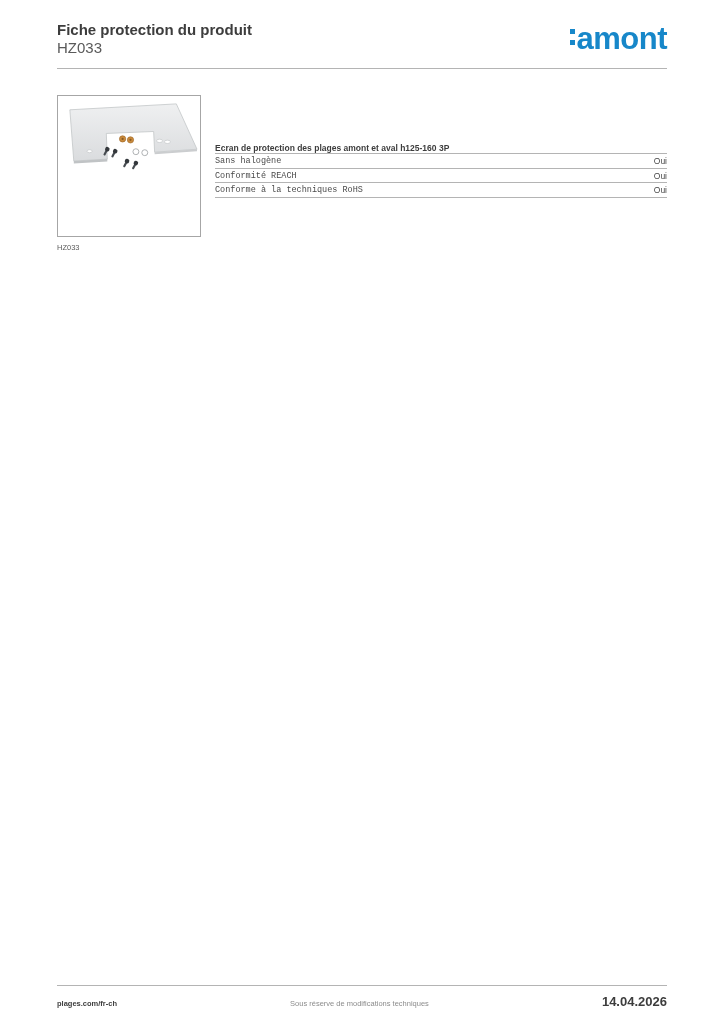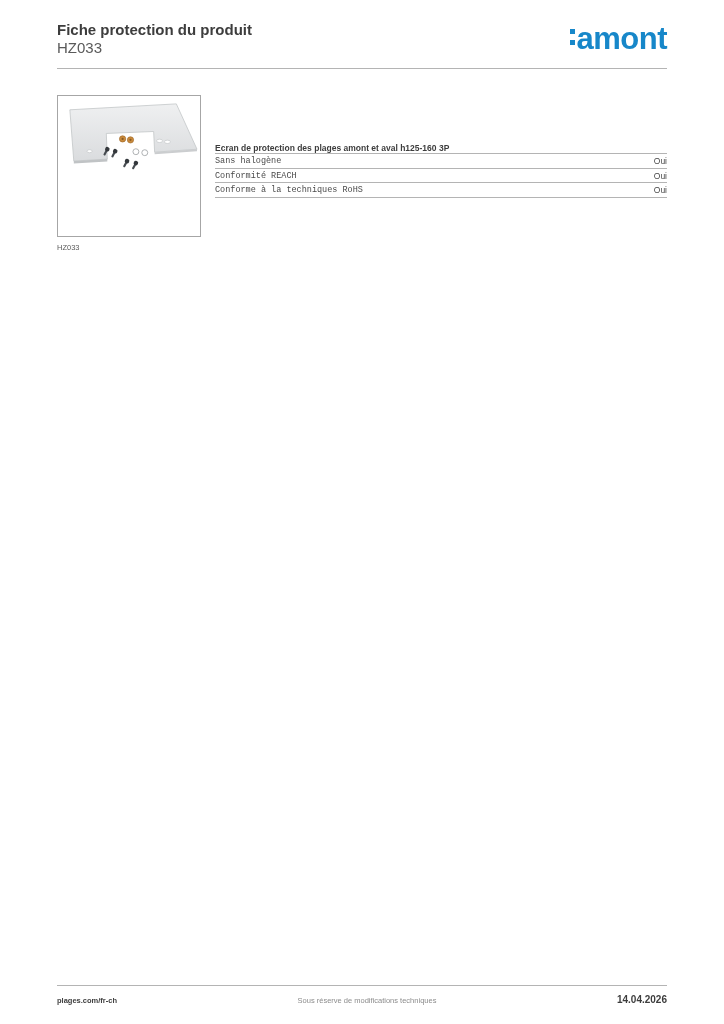--- a/index.html
+++ b/index.html
@@ -40,21 +40,21 @@
   .spec-table{width:100%;border-bottom:1px solid var(--line-gray);}
   .spec-row{display:flex;justify-content:space-between;align-items:center;height:14.7px;border-top:1px solid var(--line-gray);}
   .spec-label{font-size:8.5px;color:var(--text-mid);font-family:Liberation Mono, monospace;}
   .spec-value{font-size:8.5px;color:var(--text-mid);}
   
   .page-footer{position:absolute;left:57px;right:57px;top:985px;}
   .footer-divider{height:1px;background:var(--line-gray);}
   .footer-row{display:flex;justify-content:space-between;align-items:baseline;padding-top:8px;}
   .footer-left{font-size:7.5px;font-weight:bold;color:var(--text-dark);text-decoration:none;}
   .footer-center{font-size:7.5px;color:var(--text-light);}
-  .footer-right{font-size:10px;font-weight:bold;color:var(--text-dark);}
+  .footer-right{font-size:13px;font-weight:bold;color:var(--text-dark);}
 </style>
 </head>
 <body>
 
 <div class="page-header">
   <div class="doc-title">Fiche protection du produit</div>
   <div class="doc-subtitle">HZ033</div>
   <div class="logo">
     <span class="logo-colon">
         <i></i>

